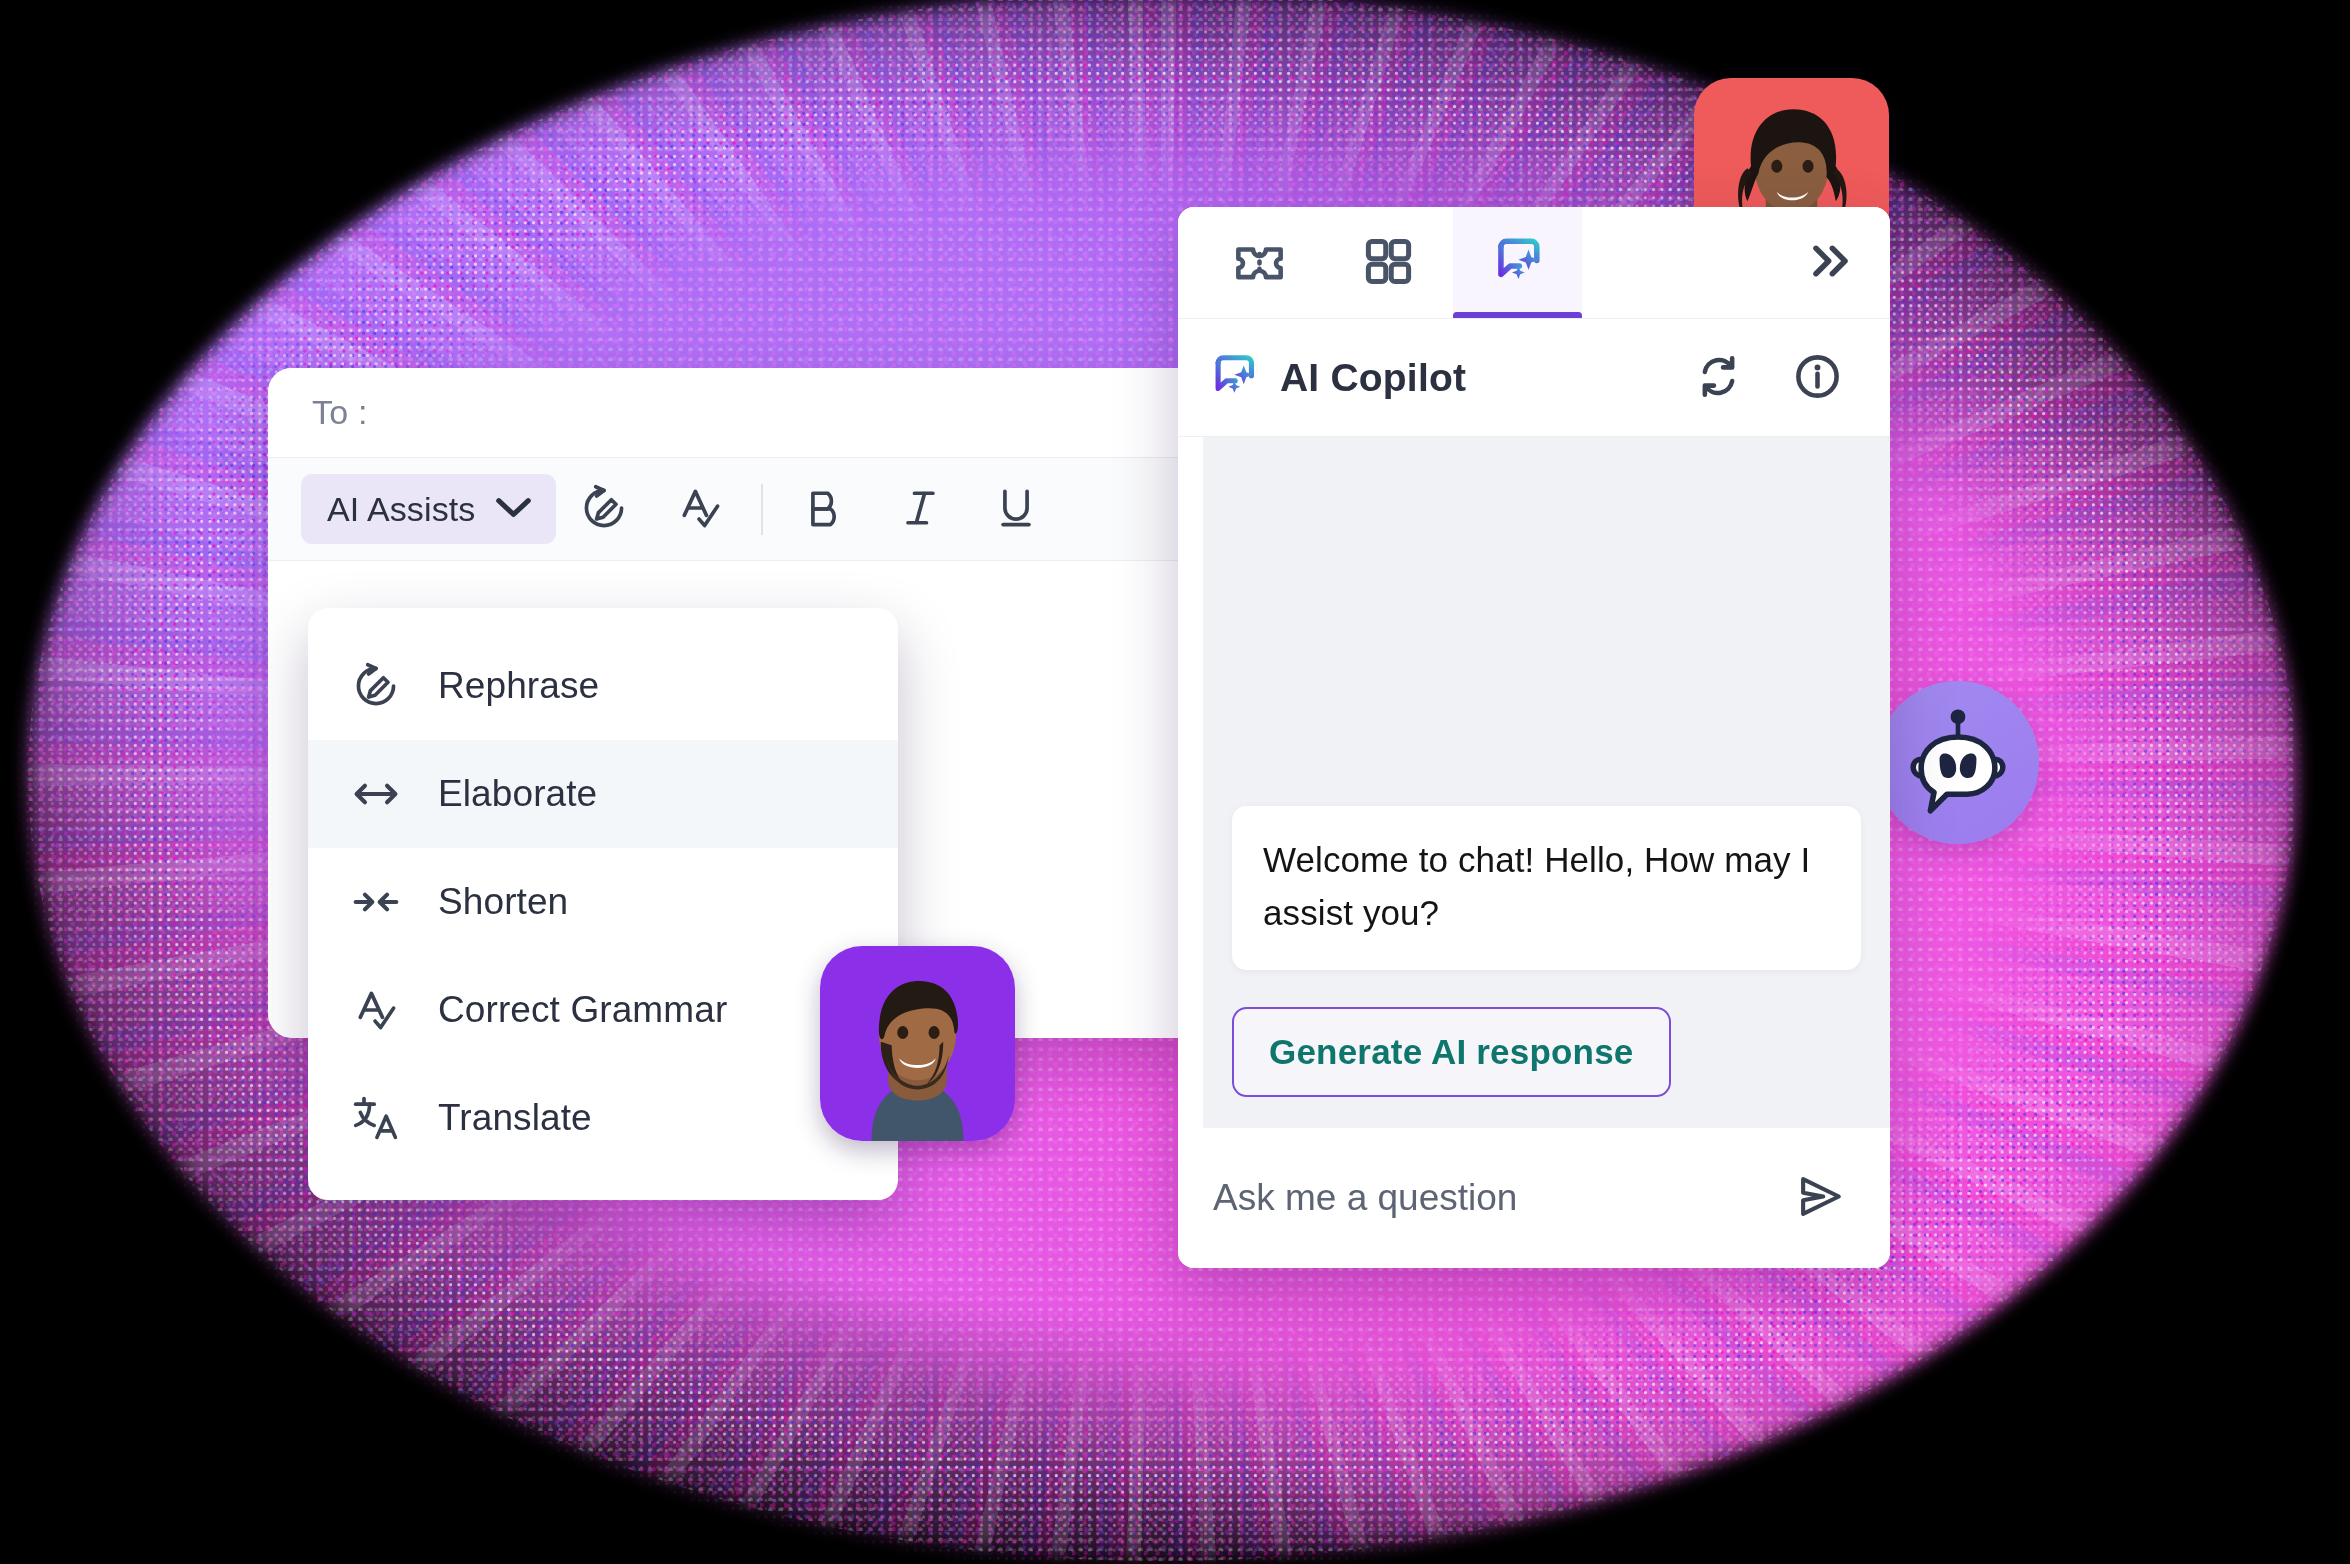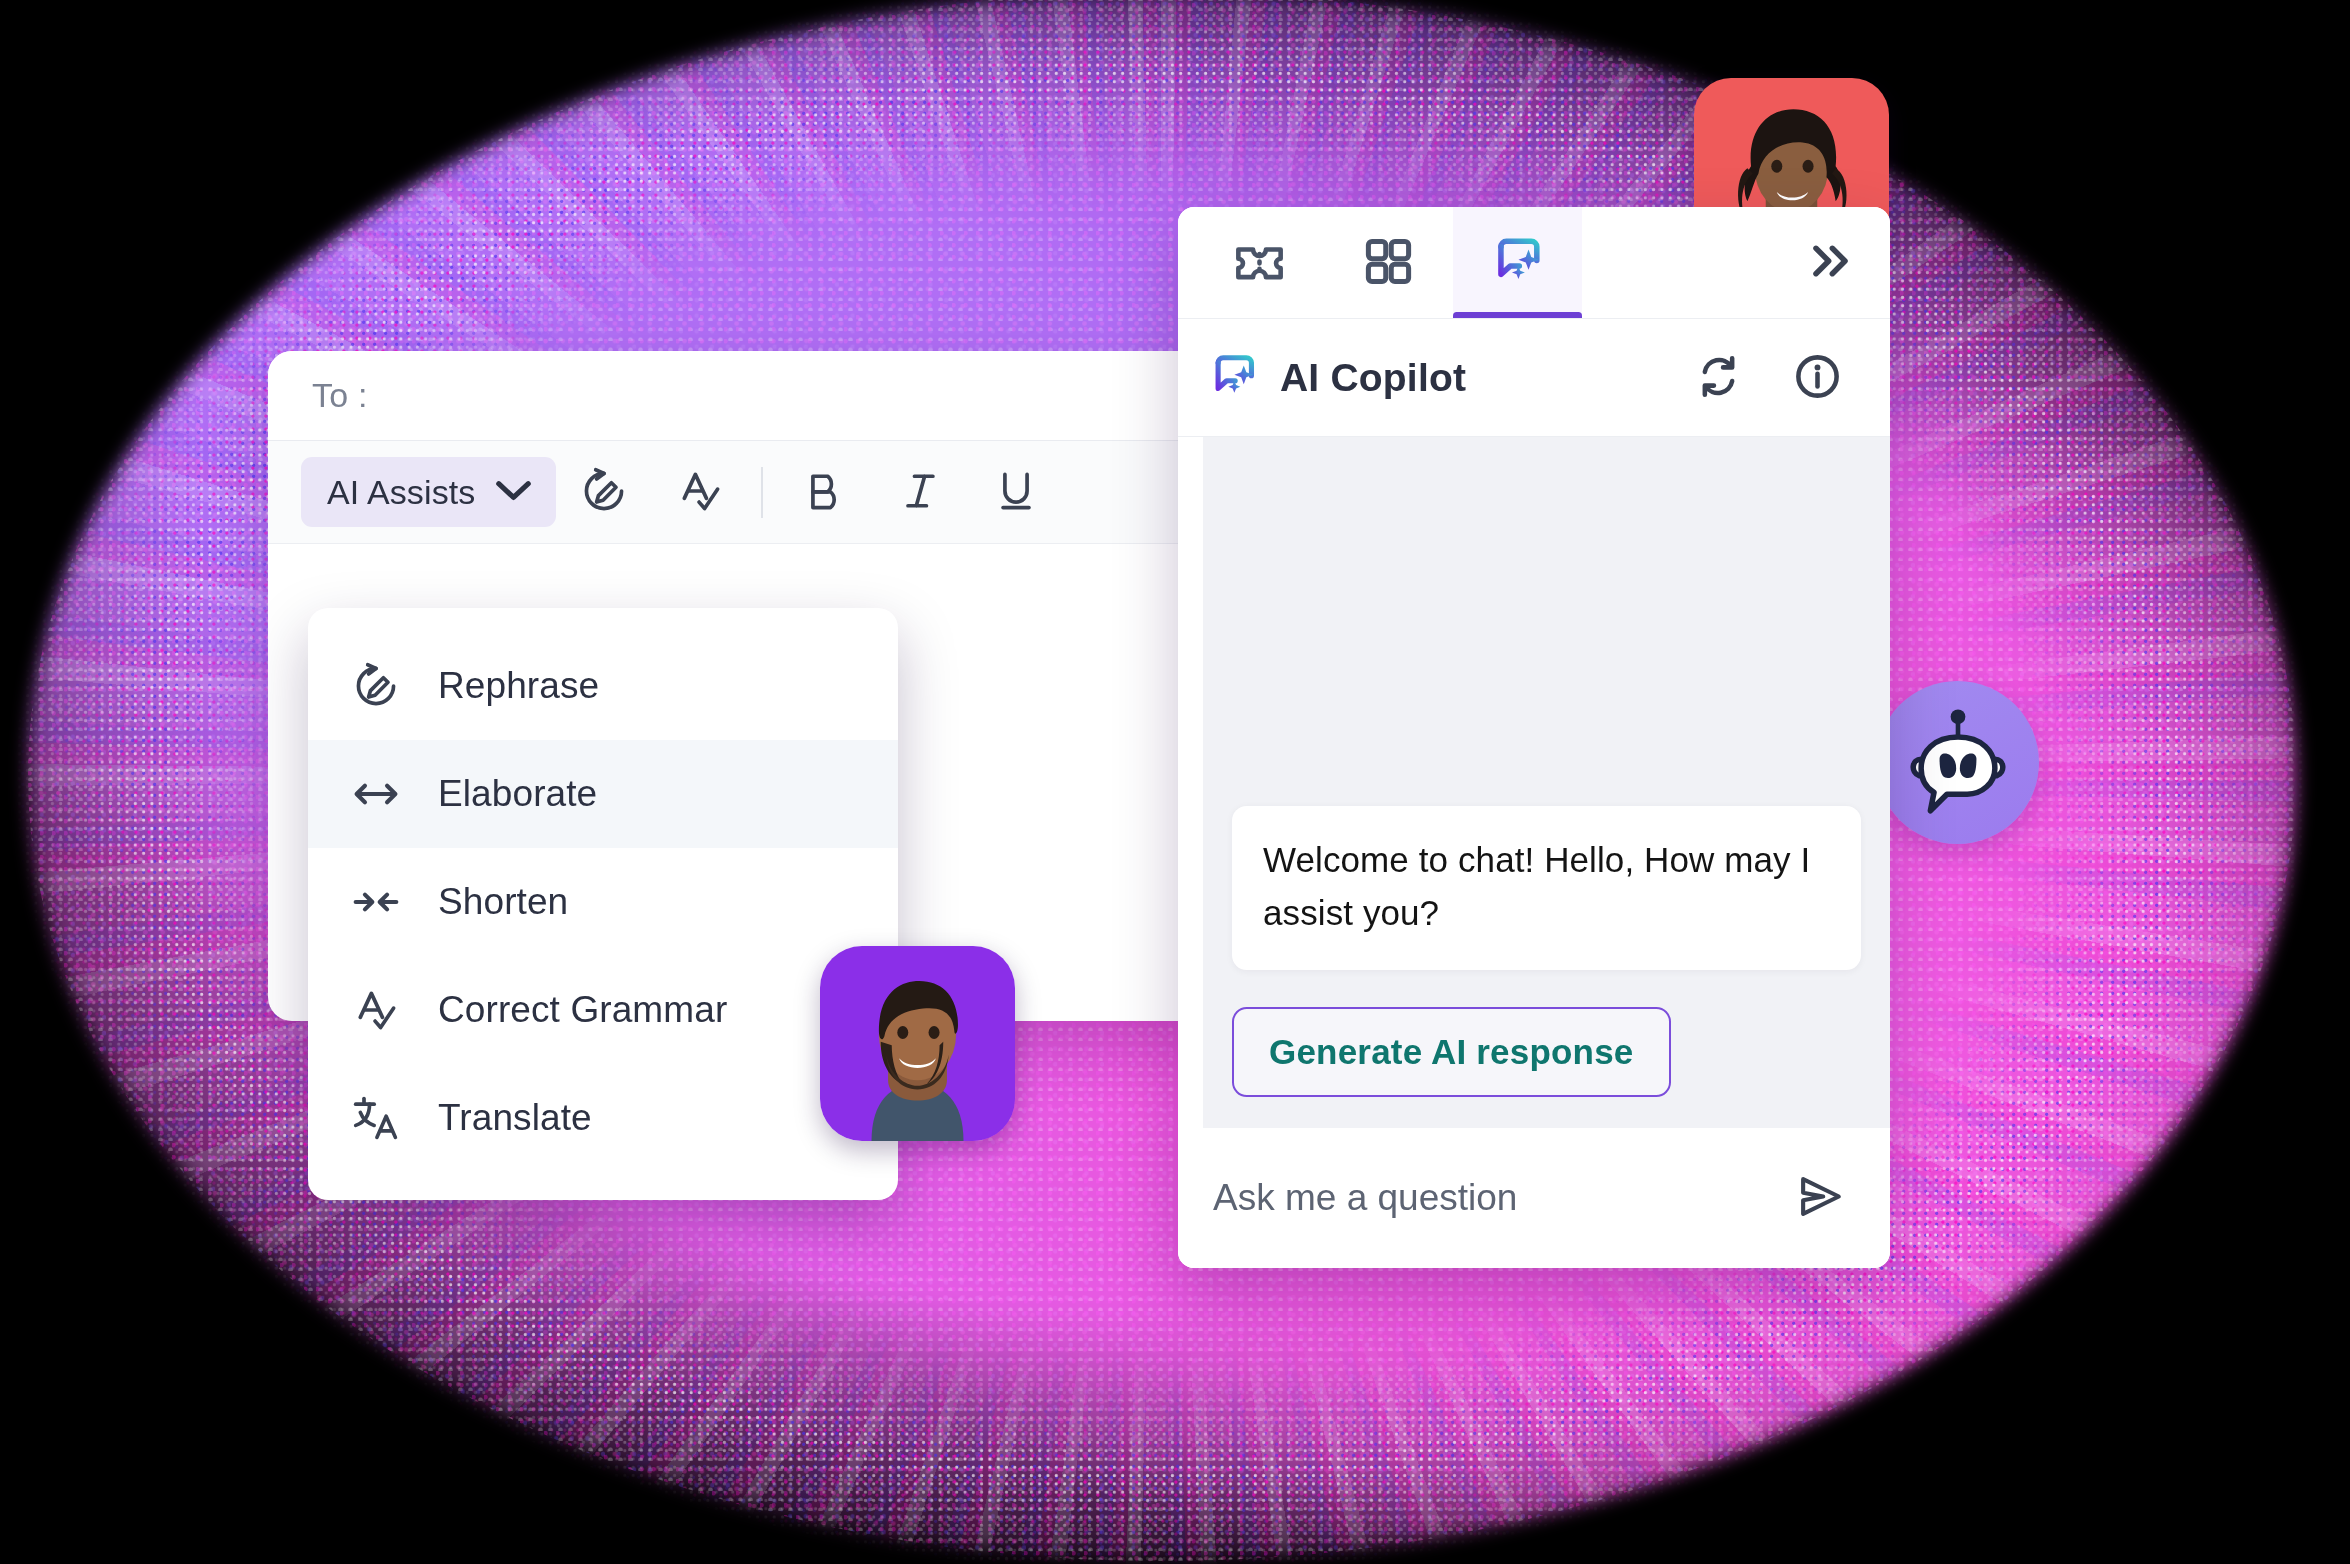--- a/index.html
+++ b/index.html
@@ -75,21 +75,21 @@
       radial-gradient(circle at 70% 30%, rgba(70,50,240,0.8) 0 1.2px, transparent 2px);
     background-size: 8.3px 8.3px, 13px 13px, 11px 11px;
     -webkit-mask-image: radial-gradient(ellipse 50% 50% at 50% 50%, transparent 0%, transparent 76%, #000 88%, transparent 100%);
     mask-image: radial-gradient(ellipse 50% 50% at 50% 50%, transparent 0%, transparent 76%, #000 88%, transparent 100%);
   }
 
   
   .composer {
     position: absolute;
     left: 268px;
-    top: 351px;
+    top: 368px;
     width: 939px;
     height: 670px;
     background: #ffffff;
     border-radius: 24px;
     box-shadow: 0 26px 64px rgba(40,10,70,0.22);
     overflow: hidden;
   }
   .composer-to {
     height: 90px;
     display: flex;

